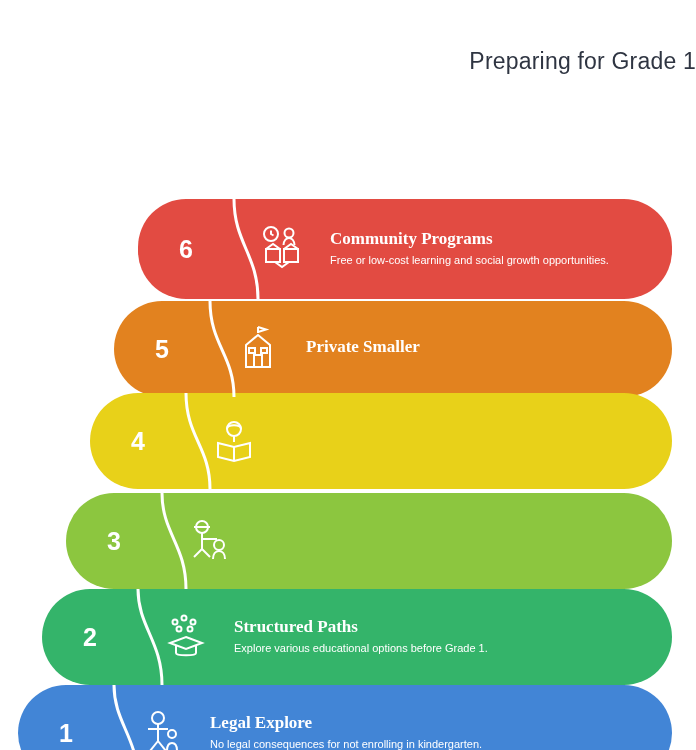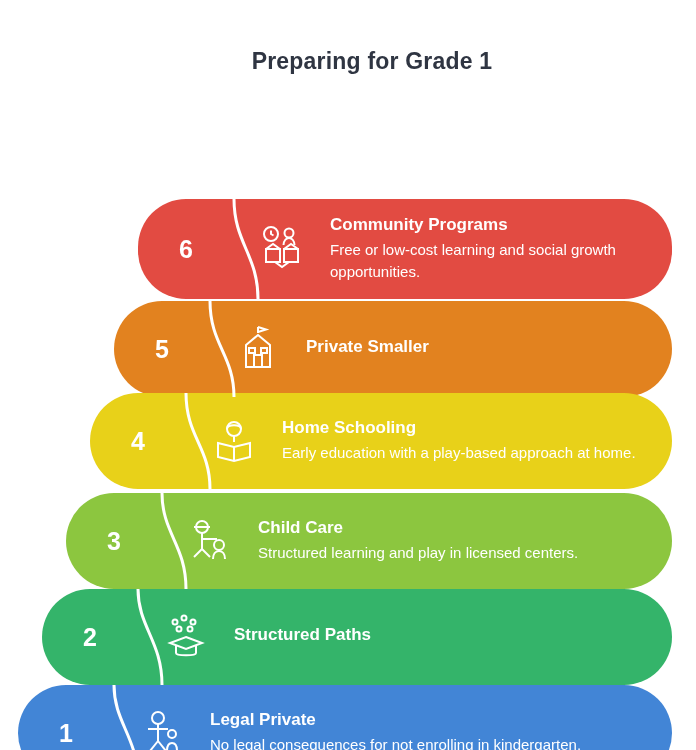--- a/index.html
+++ b/index.html
@@ -12,23 +12,23 @@
     background: #ffffff;
     font-family: "Liberation Sans", sans-serif;
     overflow: hidden;
   }
   .page {
     position: relative;
     width: 696px;
     height: 750px;
   }
   .title {
-    text-align: center;
+    text-align: right;
     font-size: 23px;
-    font-weight: bold;
+    font-weight: normal;
     color: #2f3542;
     margin-top: 48px;
     letter-spacing: 0.2px;
     margin-left: 48px;
   }
   .chart {
     position: relative;
     margin-top: 28px;
   }
   .row {
@@ -59,23 +59,24 @@
   }
   .text-box {
     flex: 1 1 auto;
     padding-right: 22px;
   }
   .row-title {
     font-size: 17px;
     font-weight: bold;
     color: #ffffff;
     margin-bottom: 4px;
+    font-family: Liberation Serif, serif;
   }
   .row-desc {
-    font-size: 15px;
+    font-size: 11px;
     line-height: 1.45;
     color: #ffffff;
   }
   .curve {
     position: absolute;
     pointer-events: none;
   }
 </style>
 </head>
 <body>
@@ -128,79 +129,72 @@
       <div class="num-box">4</div>
       <div class="icon-box">
         <svg width="52" height="52" viewBox="0 0 52 52" fill="none" stroke="#ffffff" stroke-width="2">
           <circle cx="26" cy="14" r="7"></circle>
           <path d="M19 14 c0-5 14-5 14 0"></path>
           <path d="M26 21 l0 6"></path>
           <path d="M10 28 L26 32 L42 28 L42 42 L26 46 L10 42 Z"></path>
           <path d="M26 32 L26 46"></path>
         </svg>
       </div>
-      <div class="text-box">
-        <div class="row-title">Home Schooling</div>
-        <div class="row-desc">Early education with a play-based approach at home.</div>
-      </div>
     </div>
 
     <div class="row" style="left:66px; top:390px; width:606px; height:96px; background:#8cc63f;">
       <div class="num-box">3</div>
       <div class="icon-box">
         <svg width="52" height="52" viewBox="0 0 52 52" fill="none" stroke="#ffffff" stroke-width="2">
           <circle cx="18" cy="12" r="6"></circle>
           <path d="M10 12 L26 12"></path>
           <path d="M18 18 L18 34"></path>
           <path d="M18 24 L33 24"></path>
           <path d="M18 34 L10 42"></path>
           <path d="M18 34 L26 42"></path>
           <circle cx="35" cy="30" r="5"></circle>
           <path d="M29 44 c0-5 2.5-8 6-8 s6 3 6 8"></path>
         </svg>
       </div>
-      <div class="text-box">
-        <div class="row-title">Child Care</div>
-        <div class="row-desc">Structured learning and play in licensed centers.</div>
-      </div>
     </div>
 
     <div class="row" style="left:42px; top:486px; width:630px; height:96px; background:#34b46a;">
       <div class="num-box">2</div>
       <div class="icon-box">
         <svg width="52" height="52" viewBox="0 0 52 52" fill="none" stroke="#ffffff" stroke-width="2">
           <circle cx="15" cy="11" r="2.5"></circle>
           <circle cx="24" cy="7" r="2.5"></circle>
           <circle cx="33" cy="11" r="2.5"></circle>
           <circle cx="19" cy="18" r="2.5"></circle>
           <circle cx="30" cy="18" r="2.5"></circle>
           <path d="M26 26 L42 32 L26 38 L10 32 Z"></path>
           <path d="M16 35 L16 42 c0 3 20 3 20 0 L36 35"></path>
         </svg>
       </div>
       <div class="text-box">
         <div class="row-title">Structured Paths</div>
+        <div class="row-desc">Explore various educational options before Grade 1.</div>
       </div>
     </div>
 
     <div class="row" style="left:18px; top:582px; width:654px; height:96px; background:#4285d6;">
       <div class="num-box">1</div>
       <div class="icon-box">
         <svg width="52" height="52" viewBox="0 0 52 52" fill="none" stroke="#ffffff" stroke-width="2">
           <circle cx="22" cy="11" r="6"></circle>
           <path d="M22 17 L22 34"></path>
           <path d="M12 22 L32 22"></path>
           <path d="M22 34 L14 44"></path>
           <path d="M22 34 L30 44"></path>
           <circle cx="36" cy="27" r="4"></circle>
           <path d="M31 44 c0-5 2-8 5-8 s5 3 5 8"></path>
         </svg>
       </div>
       <div class="text-box">
-        <div class="row-title">Legal Private</div>
+        <div class="row-title">Legal Explore</div>
         <div class="row-desc">No legal consequences for not enrolling in kindergarten.</div>
       </div>
     </div>
 
     <svg class="curve" style="left:0; top:0;" width="696" height="750" fill="none" stroke="#ffffff" stroke-width="3">
       <path d="M234 96 C234 140, 258 152, 258 196"></path>
       <path d="M210 198 C210 242, 234 252, 234 294"></path>
       <path d="M186 290 C186 334, 210 344, 210 386"></path>
       <path d="M162 390 C162 430, 186 442, 186 486"></path>
       <path d="M138 486 C138 524, 162 538, 162 582"></path>

